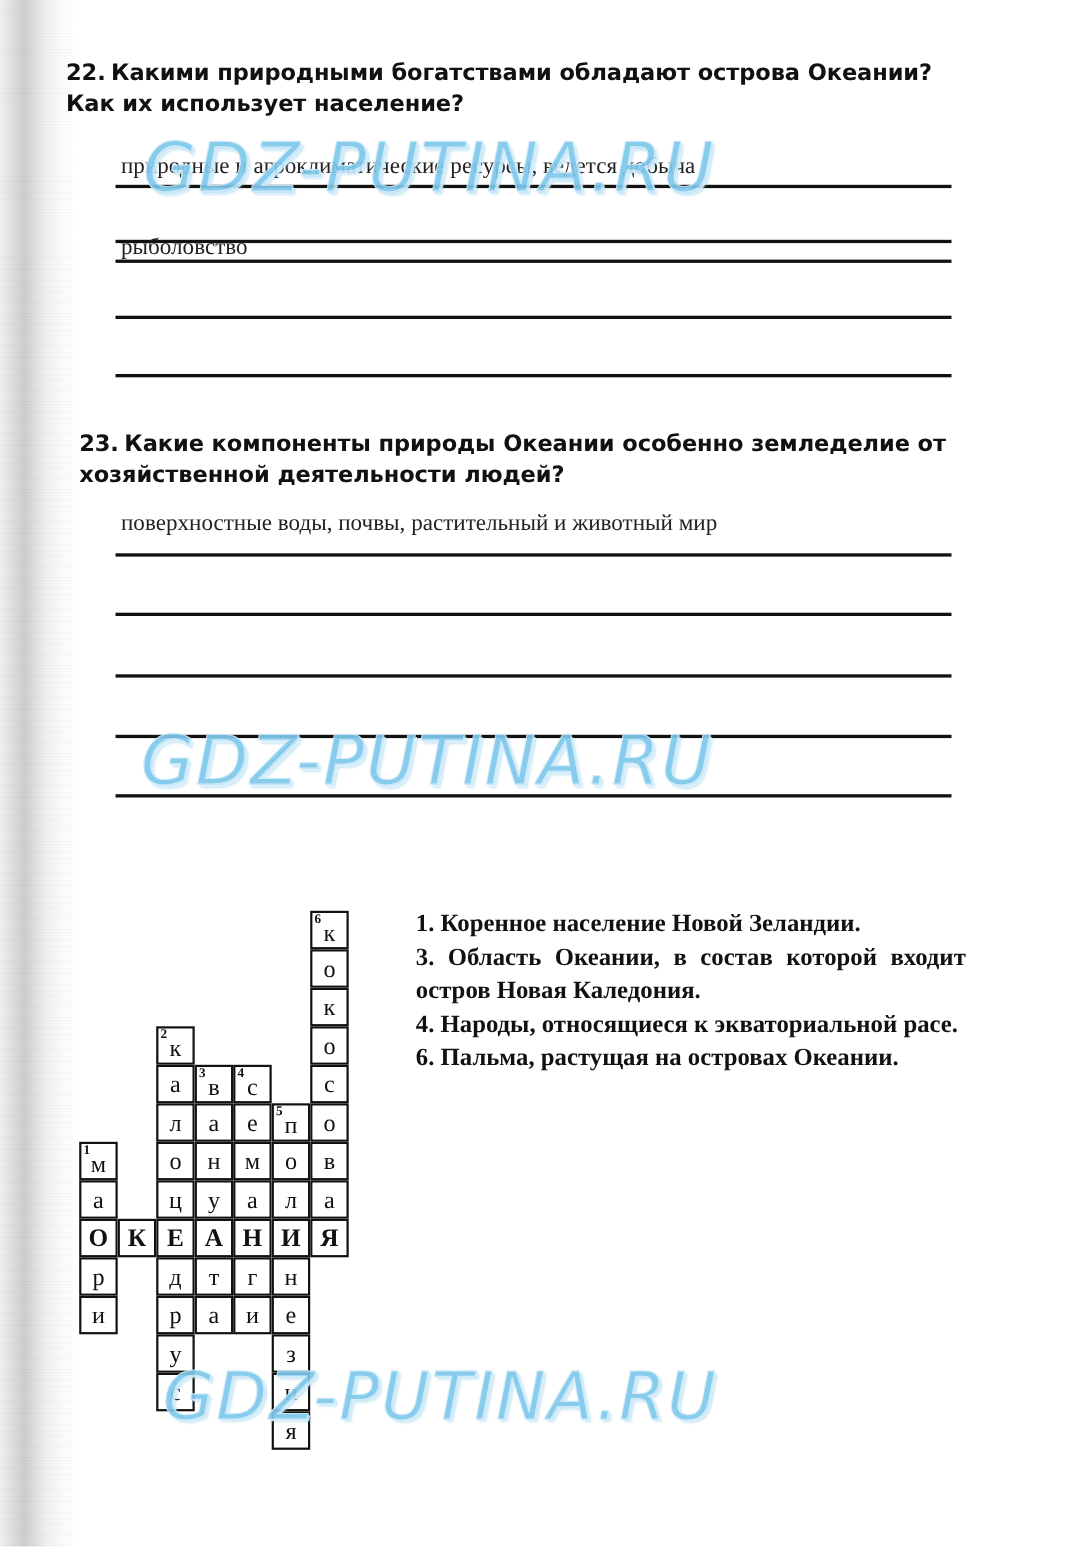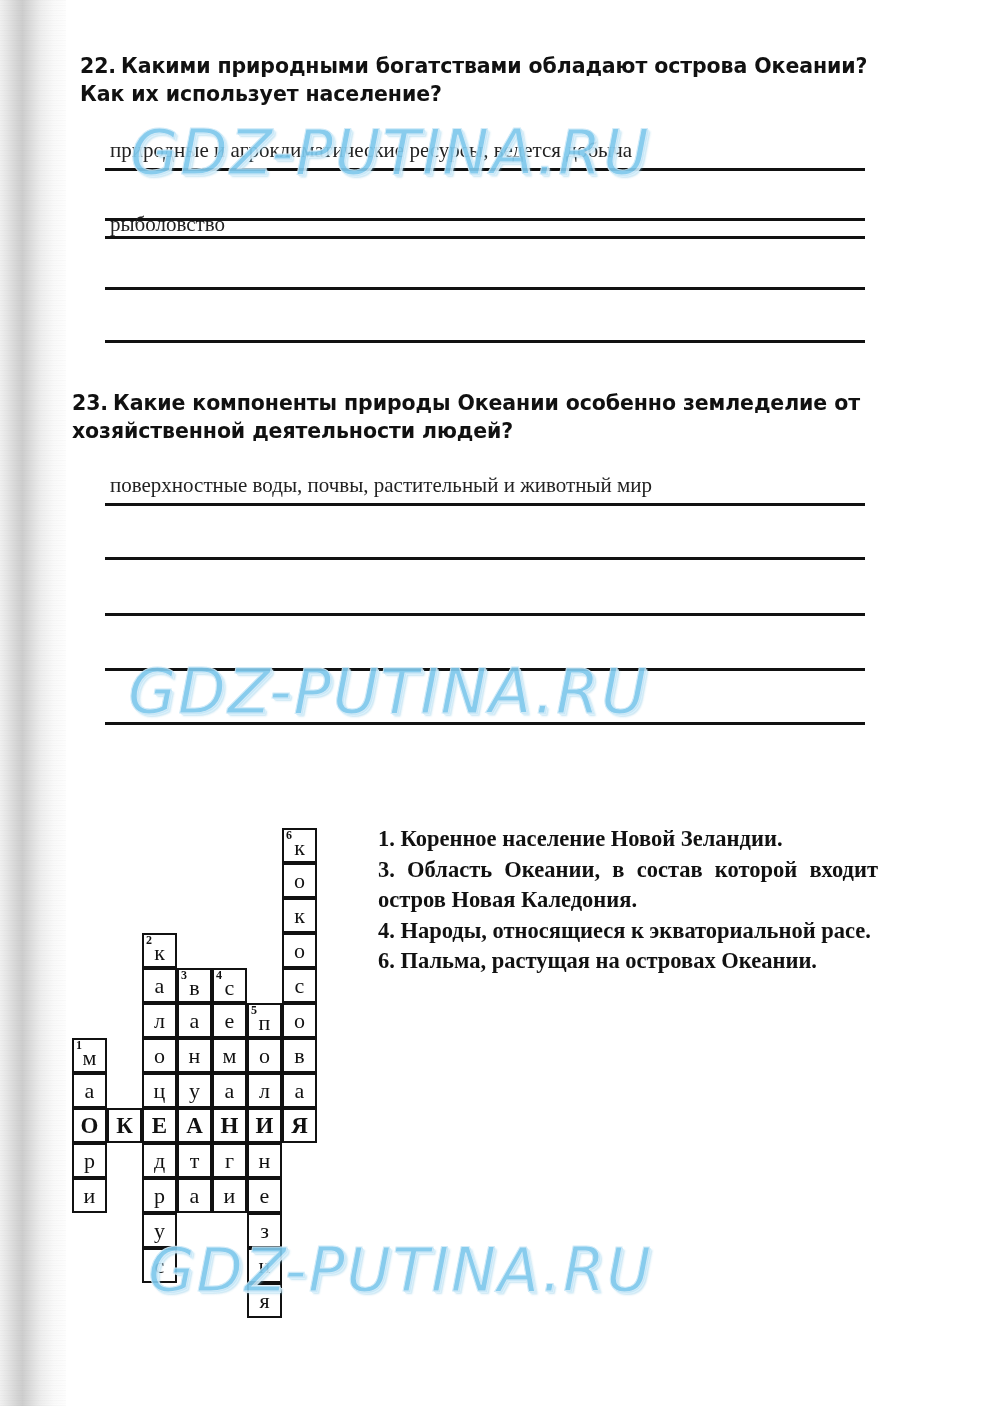--- a/index.html
+++ b/index.html
@@ -137,21 +137,21 @@
   #wm3{left:148px;top:1235px;font-size:60px;}
 </style>
 </head>
 <body>
 
 <div class="spine"></div>
 <div class="spine-speckle"></div>
 
 <div class="page">
 
-  <div class="q" style="left:80px;top:52px;width:800px;">
+  <div class="q" style="left:60px;top:52px;width:800px;">
     <div class="q-head">
       <span class="num">22.</span><span class="justified body" style="display:inline">Какими природными богатствами обладают острова Океании? Как их использует население?</span>
     </div>
   </div>
 
   <div class="hand" style="top:138px;">природные и агроклиматические ресурсы, ведется добыча</div>
   <div class="rule" style="top:168px;"></div>
 
   <div class="rule" style="top:218px;"></div>
 
@@ -160,21 +160,21 @@
 
   <div class="rule" style="top:287px;"></div>
   <div class="rule" style="top:340px;"></div>
 
   <div class="q" style="left:72px;top:389px;width:800px;">
     <div class="q-head">
       <span class="num">23.</span><span class="justified body" style="display:inline">Какие компоненты природы Океании особенно земледелие от хозяйственной деятельности людей?</span>
     </div>
   </div>
 
-  <div class="hand" style="top:473px;">поверхностные воды, почвы, растительный и животный мир</div>
+  <div class="hand" style="top:463px;">поверхностные воды, почвы, растительный и животный мир</div>
   <div class="rule" style="top:503px;"></div>
 
   <div class="rule" style="top:557px;"></div>
   <div class="rule" style="top:613px;"></div>
   <div class="rule" style="top:668px;"></div>
   <div class="rule" style="top:722px;"></div>
 
 
   <div id="crossword">
       <div class="cell withidx" style="left: 210px; top: 0px;">

